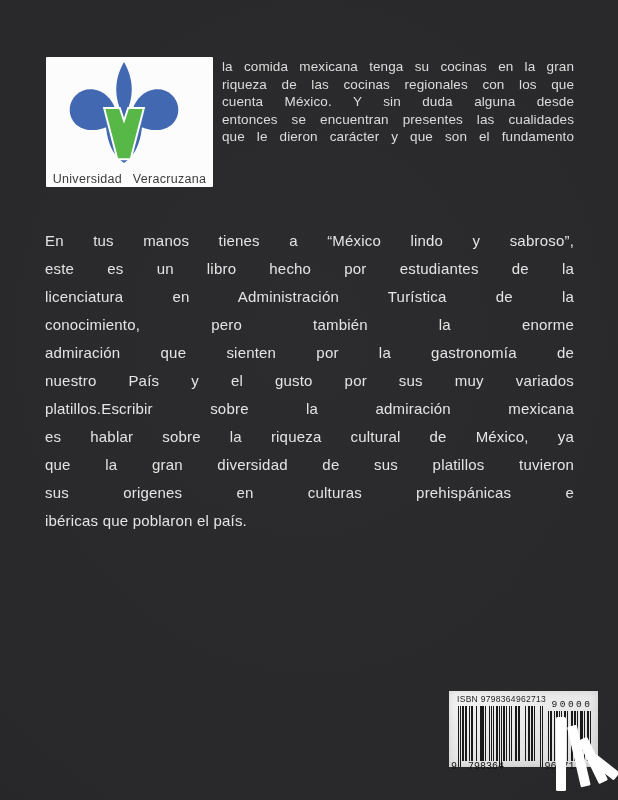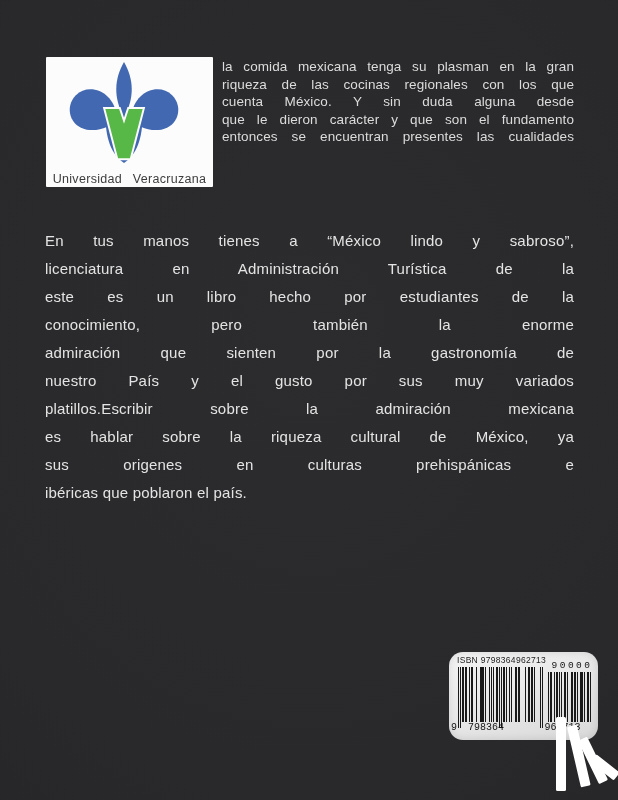--- a/index.html
+++ b/index.html
@@ -27,23 +27,23 @@
     position:absolute;left:222px;top:58px;width:352px;
     font-size:13.5px;line-height:17.6px;color:#dcdcdc;letter-spacing:0.1px;
   }
   .main-paragraph{
     position:absolute;left:45px;top:227px;width:529px;
     font-size:15px;line-height:28px;color:#e4e4e4;letter-spacing:0.2px;
   }
 
   
   .barcode-panel{
-    position:absolute;left:449px;top:652px;width:149px;height:88px;
+    position:absolute;left:449px;top:691px;width:149px;height:76px;
     background:linear-gradient(160deg,#f4f4f4 0%,#e9e9e9 45%,#d8d8d8 100%);
-    border-radius:14px;box-shadow:inset 0 0 8px rgba(0,0,0,0.12);
+    border-radius:0;box-shadow:inset 0 0 8px rgba(0,0,0,0.12);
   }
   .isbn-label{
     position:absolute;left:8px;top:3px;font-size:8.5px;color:#1c1c1c;
     letter-spacing:0.3px;white-space:nowrap;
   }
   svg.barcode{position:absolute;display:block;shape-rendering:crispEdges;}
   svg.barcode rect{fill:#191919;}
   .ean{left:9px;top:15px;width:85px;height:61px;}
   .supp{left:98px;top:20px;width:44px;height:50px;}
   .bdigit{
@@ -77,36 +77,37 @@
       <path d="M78,3 C68,20 67,40 78,59 C89,40 88,20 78,3 Z" fill="#4168b1"></path>
       <path d="M71,60 C68,32 42,24 29,37 C17,49 23,69 40,72 C53,74 65,69 71,60 Z" fill="#4168b1"></path>
       <path d="M85,60 C88,32 114,24 127,37 C139,49 133,69 116,72 C103,74 91,69 85,60 Z" fill="#4168b1"></path>
       <path d="M59,56 L97,56 C97,81 91,97 78,106 C65,97 59,81 59,56 Z" fill="#4168b1"></path>
       <path d="M59,51 L73,51 L78,66 L83,51 L97,51 L84,101 L72,101 Z" stroke="#fcfcfc" stroke-width="4" paint-order="stroke" stroke-linejoin="miter" fill="#57b747"></path>
     </svg>
     <div class="logo-caption">Universidad Veracruzana</div>
   </div>
 
   <div class="top-paragraph">
-      <div class="jline">la comida mexicana tenga su plasman en la gran</div>
+      <div class="jline">la comida mexicana tenga su cocinas en la gran</div>
       <div class="jline">riqueza de las cocinas regionales con los que</div>
       <div class="jline">cuenta México. Y sin duda alguna desde</div>
+      <div class="jline">entonces se encuentran presentes las cualidades</div>
       <div class="jline">que le dieron carácter y que son el fundamento</div>
-      <div class="jline">entonces se encuentran presentes las cualidades</div>
     </div>
 
   <div class="main-paragraph">
       <div class="jline">En tus manos tienes a “México lindo y sabroso”,</div>
+      <div class="jline">este es un libro hecho por estudiantes de la</div>
       <div class="jline">licenciatura en Administración Turística de la</div>
-      <div class="jline">este es un libro hecho por estudiantes de la</div>
       <div class="jline">conocimiento, pero también la enorme</div>
       <div class="jline">admiración que sienten por la gastronomía de</div>
       <div class="jline">nuestro País y el gusto por sus muy variados</div>
       <div class="jline">platillos.Escribir sobre la admiración mexicana</div>
       <div class="jline">es hablar sobre la riqueza cultural de México, ya</div>
+      <div class="jline">que la gran diversidad de sus platillos tuvieron</div>
       <div class="jline">sus origenes en culturas prehispánicas e</div>
       <div class="jline final">ibéricas que poblaron el país.</div>
     </div>
 
   <div class="barcode-panel">
     <div class="isbn-label">ISBN 9798364962713</div>
     <svg class="barcode ean" viewBox="0 0 95 61" preserveAspectRatio="none">
         <rect x="0" y="0" width="1" height="61"></rect>
         <rect x="2" y="0" width="1" height="61"></rect>
         <rect x="4" y="0" width="1" height="55"></rect>

